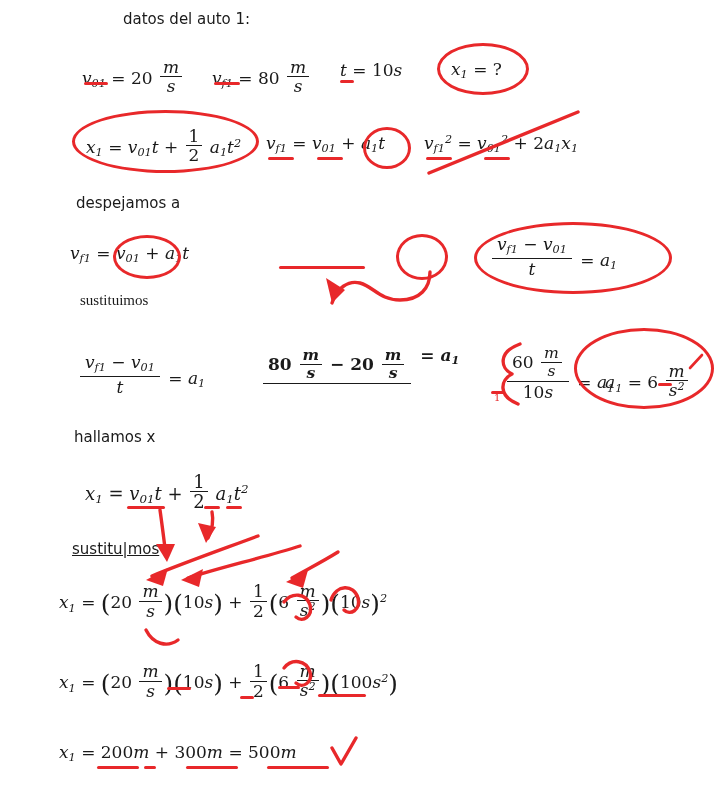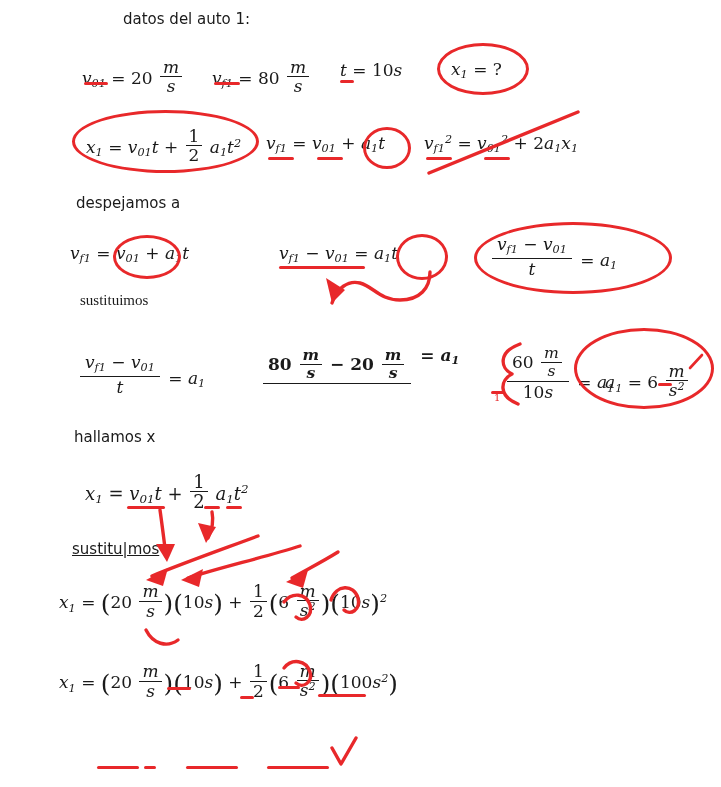--- a/index.html
+++ b/index.html
@@ -180,24 +180,20 @@
   </svg>
 
   <div class="label" style="left:76px; top:194px;">despejamos a</div>
 
   <div class="math" style="left:70px; top:243px;">
     <span class="v">v</span><span class="sub">f1</span> = <span class="v">v</span><span class="sub">01</span> +
     <i>a</i><span class="sub">1</span><i>t</i>
   </div>
   <div class="ellipse" style="left:113px; top:235px; width:62px; height:38px;"></div>
 
-  <div class="math" style="left:279px; top:243px;">
-    <span class="v">v</span><span class="sub">f1</span> − <span class="v">v</span><span class="sub">01</span> =
-    <i>a</i><span class="sub">1</span><i>t</i>
-  </div>
   <div class="underline" style="left:279px; top:266px; width:86px;"></div>
   <div class="ellipse" style="left:396px; top:234px; width:46px; height:40px;"></div>
 
   <div class="math" style="left:489px; top:235px;">
     <span class="bigfrac">
       <span class="num"><span class="v">v</span><span class="sub">f1</span> − <span class="v">v</span><span class="sub">01</span></span>
       <span class="den"><i>t</i></span>
     </span>
     = <i>a</i><span class="sub">1</span>
   </div>
@@ -298,20 +294,23 @@
 
     <path class="redstroke" d="M338,552 C322,562 306,570 292,578"></path>
     <path class="redfill" d="M286,582 L308,570 L303,588 Z"></path>
 
     <path class="redstroke" d="M212,512 C214,522 212,530 208,538"></path>
     <path class="redfill" d="M206,543 L198,523 L216,527 Z"></path>
     <path class="redstroke" d="M160,510 C162,524 164,540 166,556"></path>
     <path class="redfill" d="M167,562 L156,544 L175,544 Z"></path>
   </svg>
 
+  <div class="math" style="left:59px; top:742px;">
+    <span class="v">x</span><span class="sub">1</span> = 200<i>m</i> + 300<i>m</i> = 500<i>m</i>
+  </div>
   <div class="underline" style="left:97px; top:766px; width:42px;"></div>
   <div class="underline" style="left:144px; top:766px; width:12px;"></div>
   <div class="underline" style="left:186px; top:766px; width:52px;"></div>
   <div class="underline" style="left:267px; top:766px; width:62px;"></div>
   <svg class="ink" style="left:0; top:0;" width="721" height="787">
     <path class="redstroke" d="M332,748 L341,764 L356,738"></path>
   </svg>
 
 </div>
 

